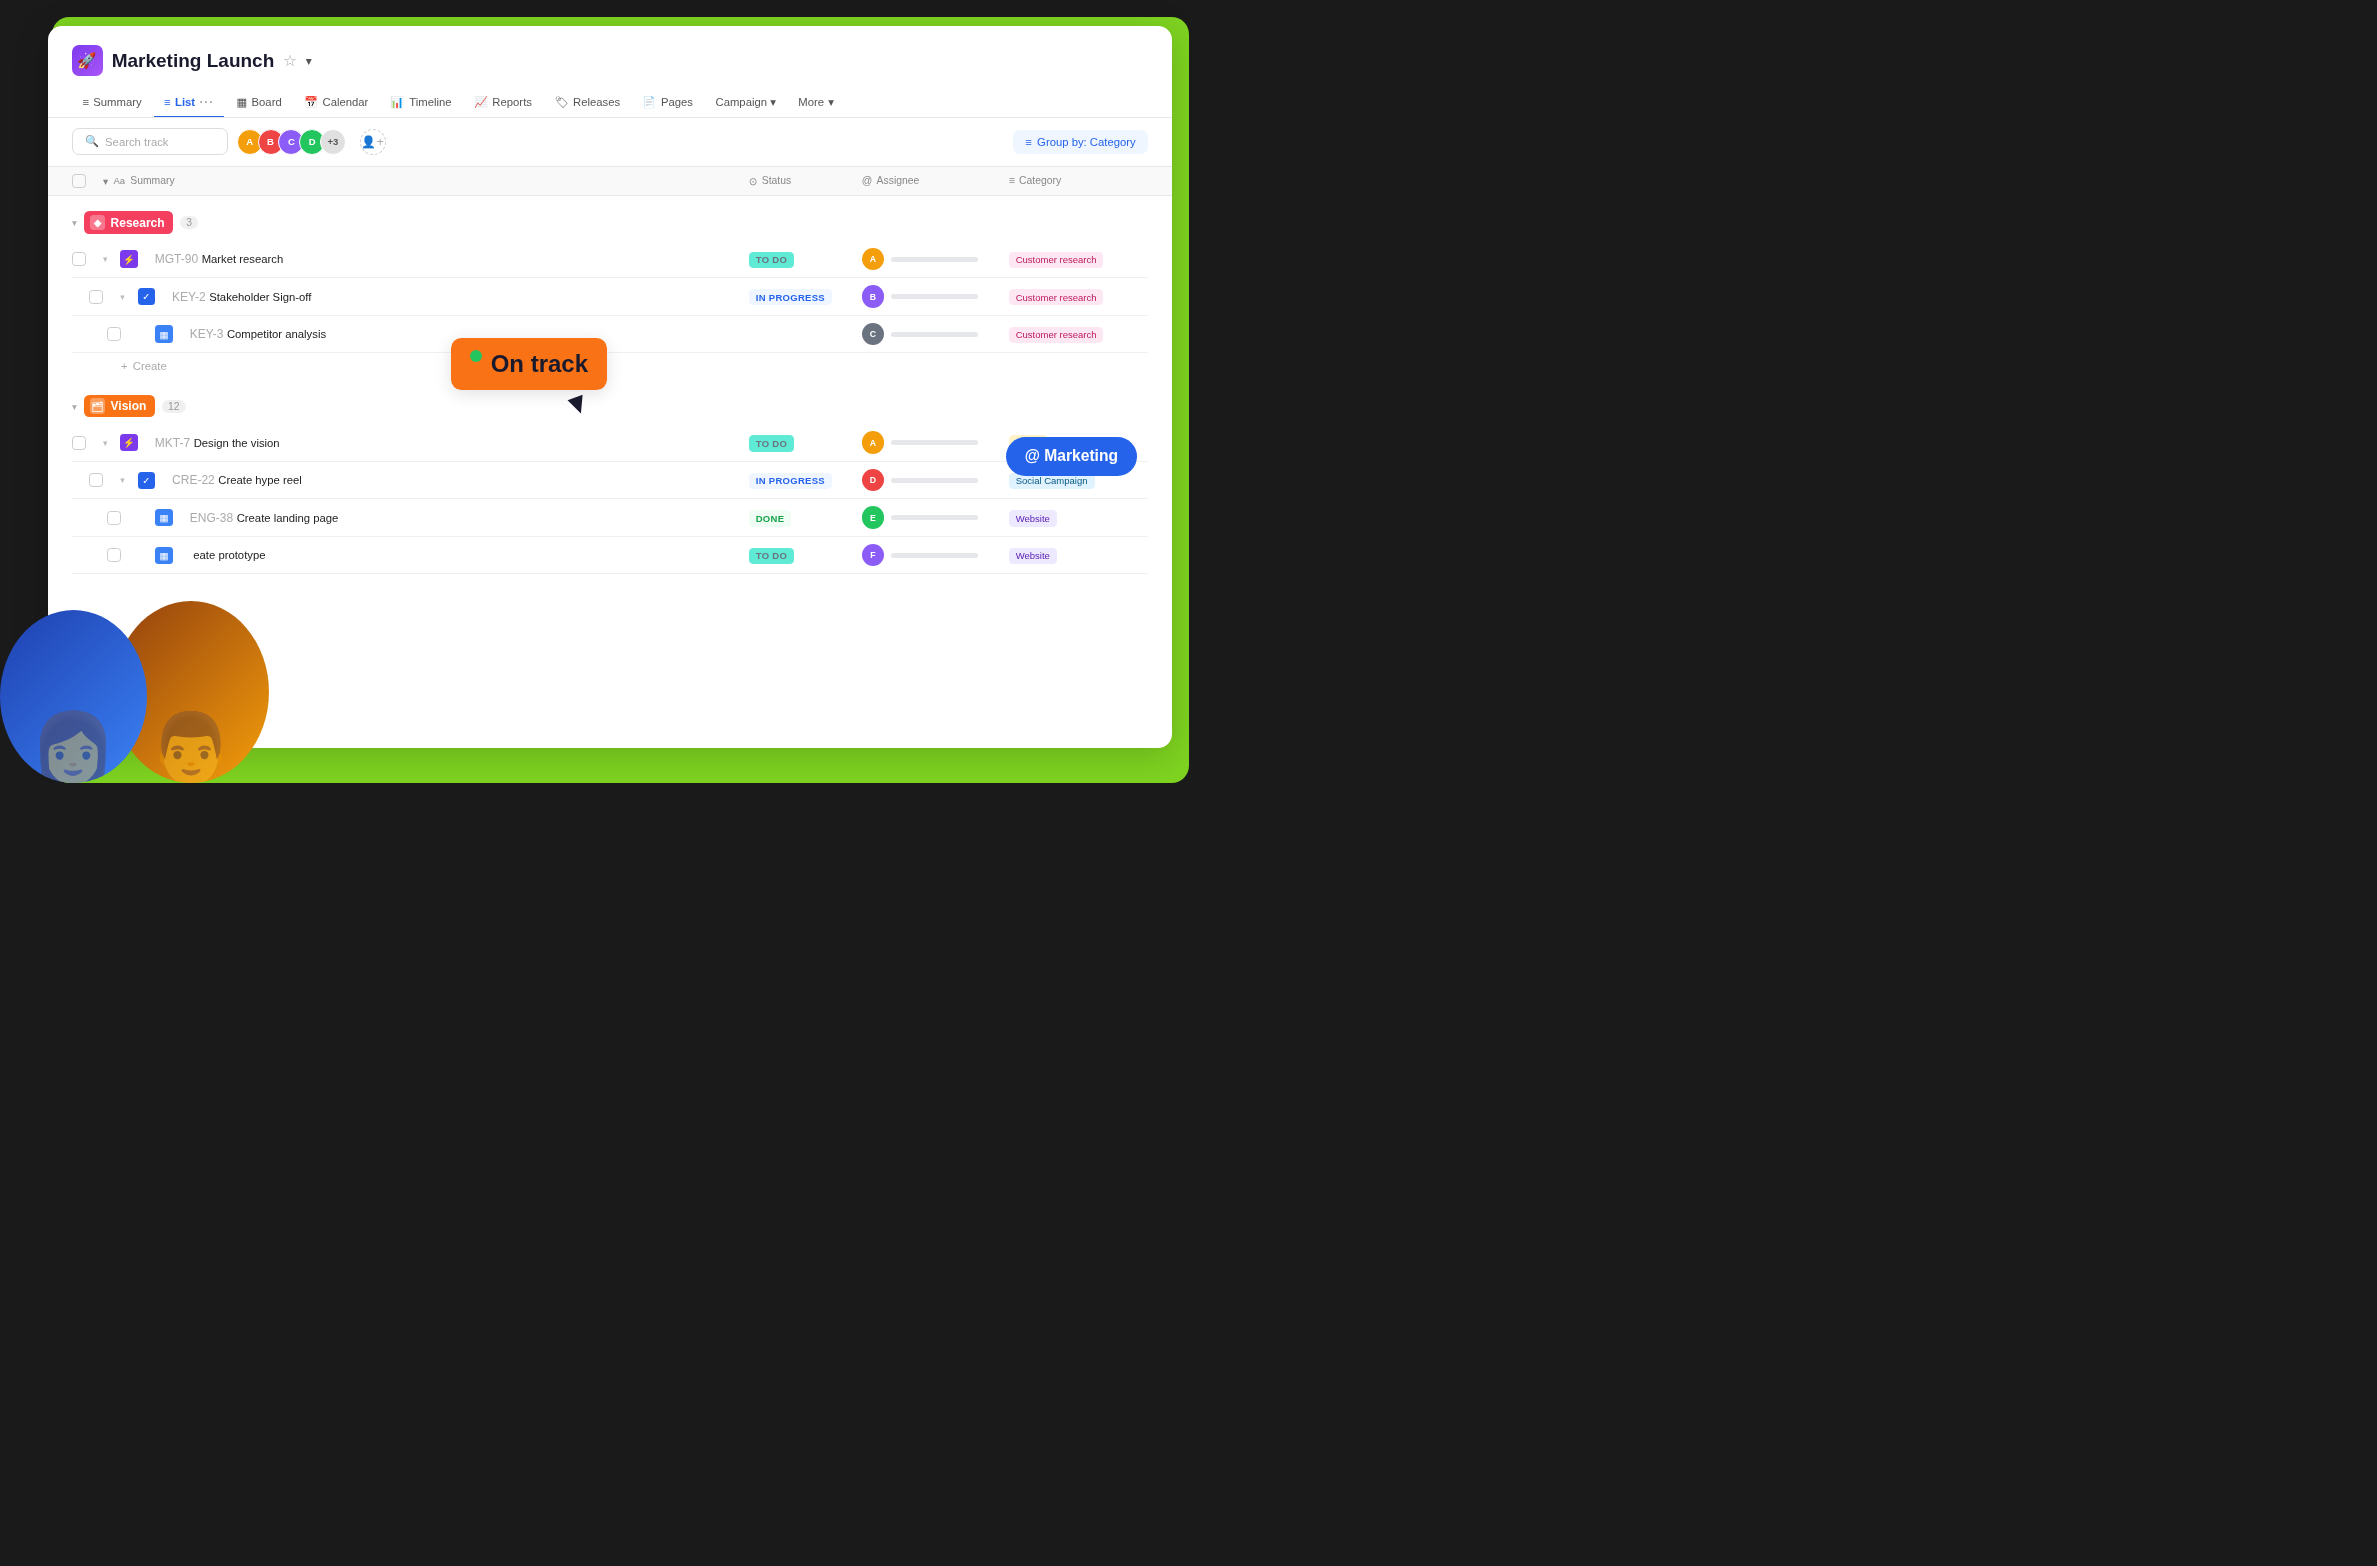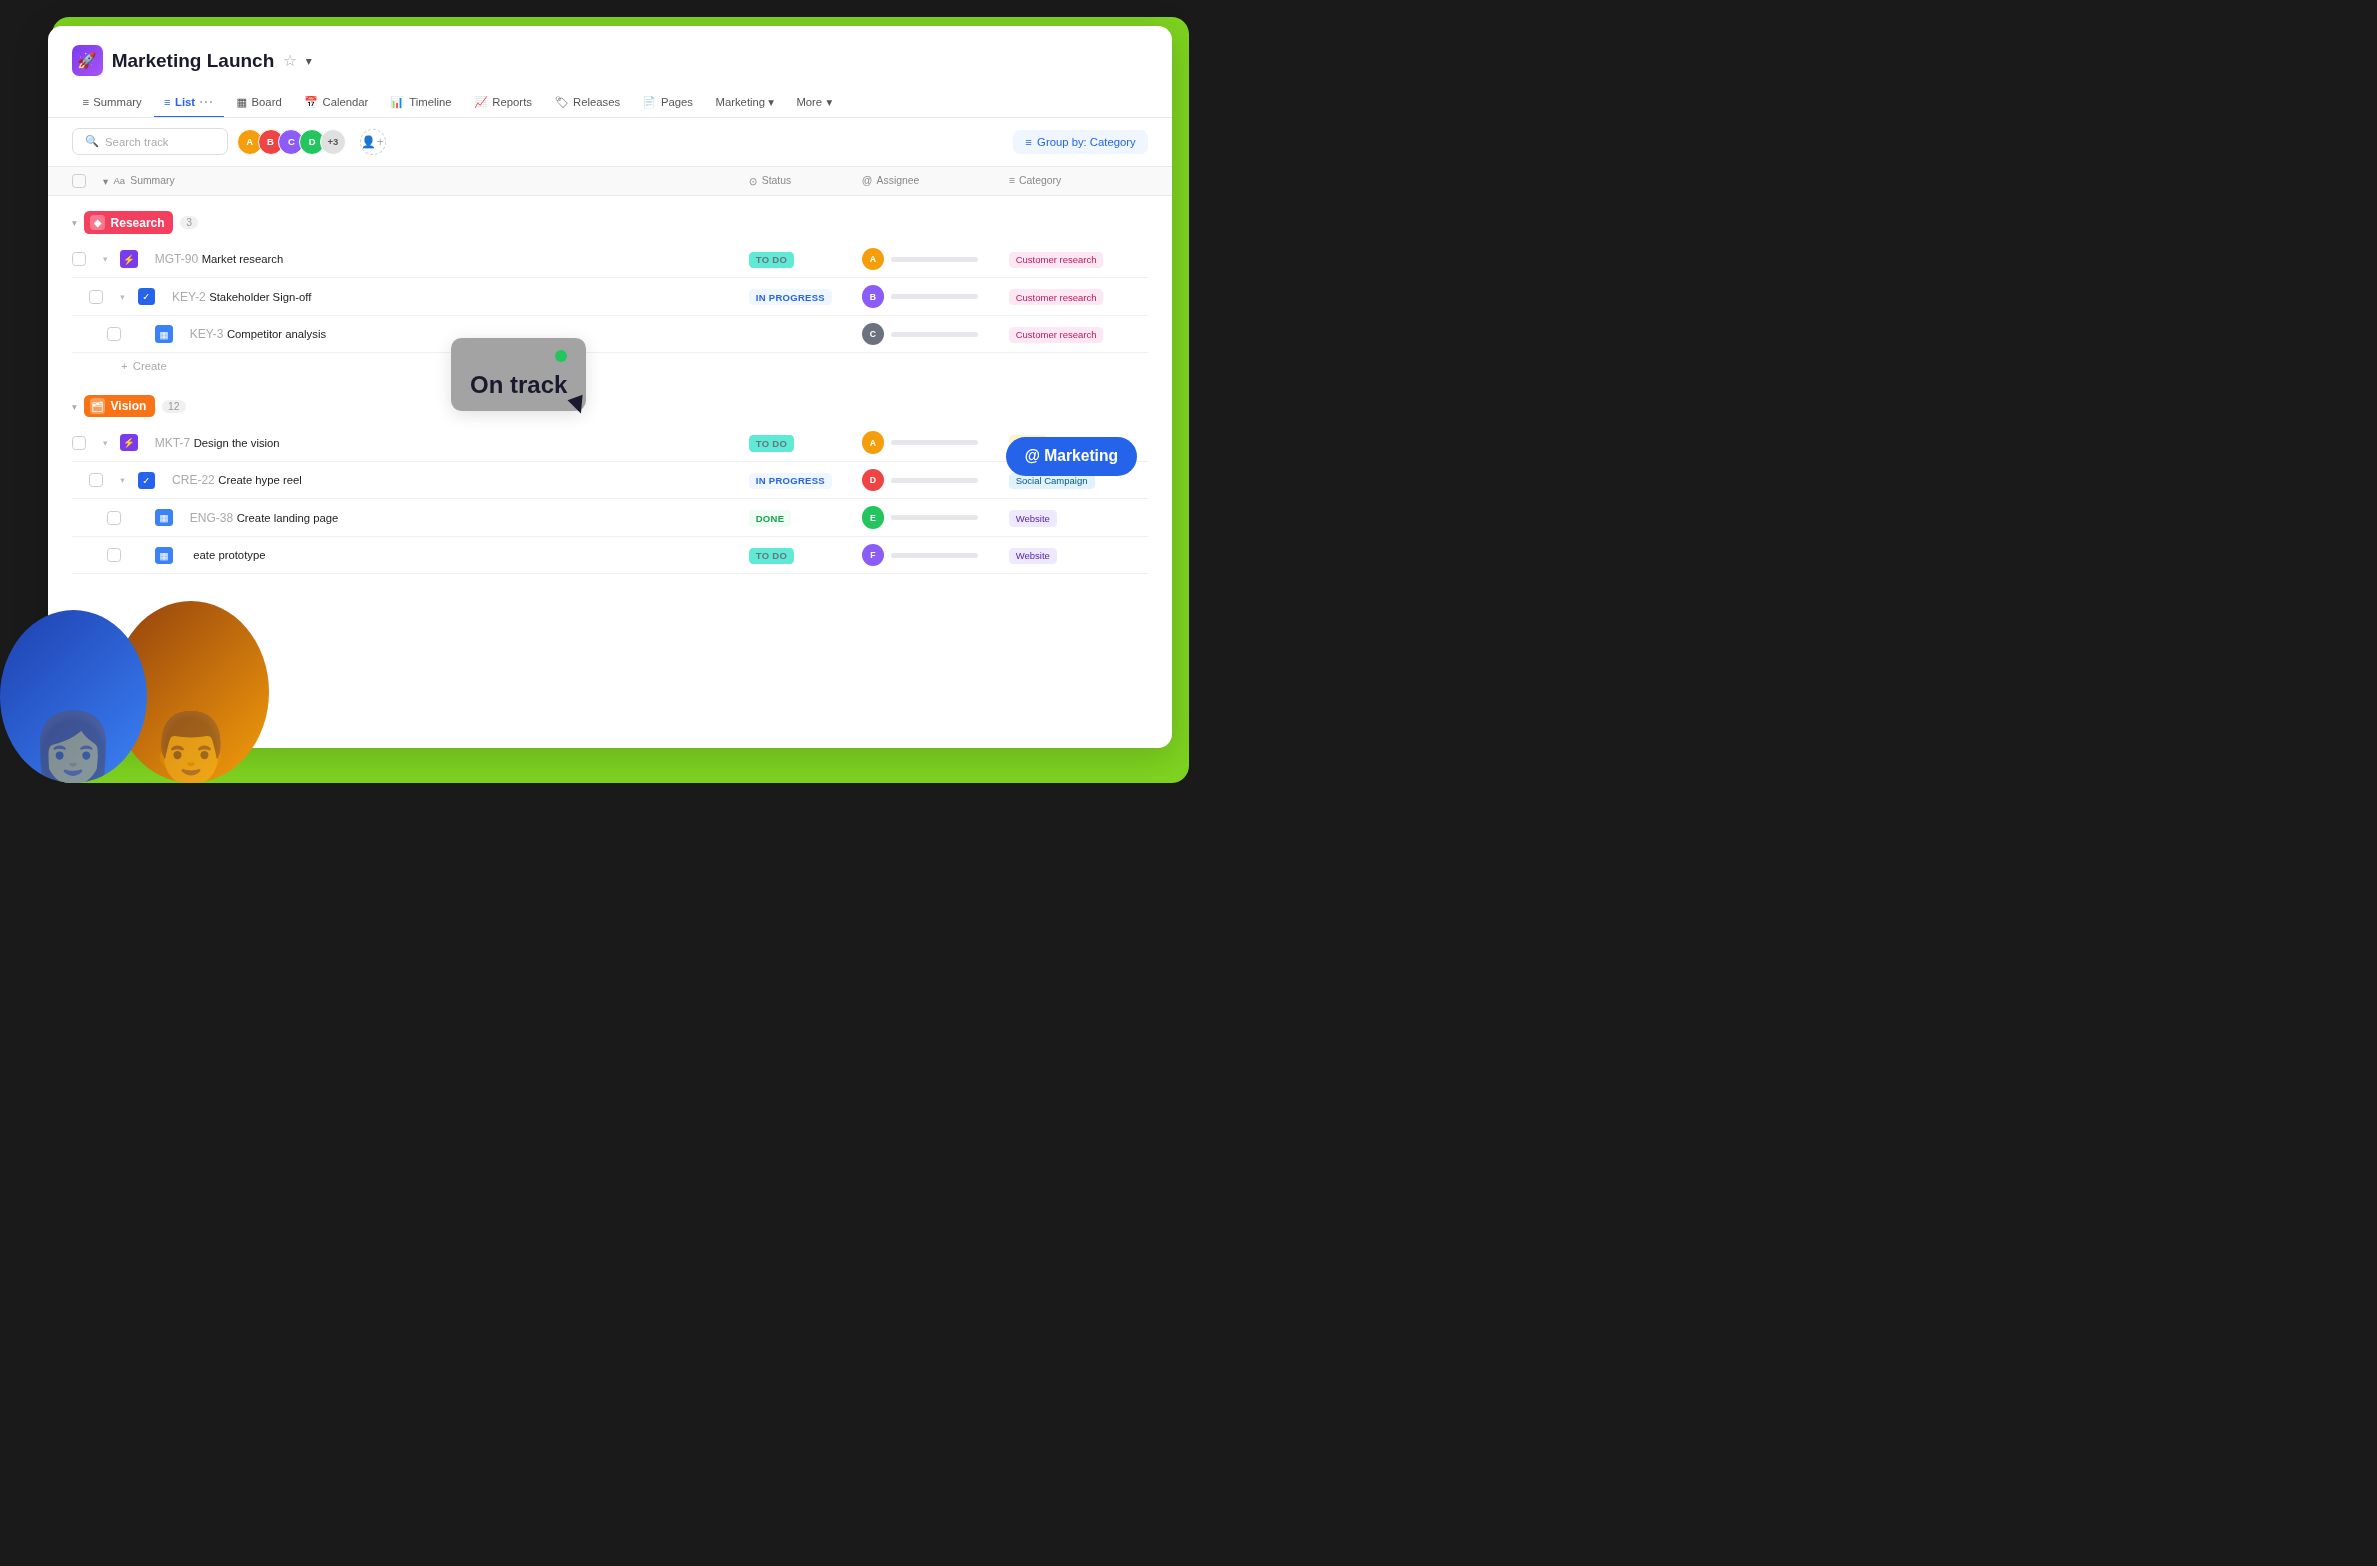--- a/index.html
+++ b/index.html
@@ -328,29 +328,28 @@
       color: #aaa;
       font-size: 11.3px;
       cursor: pointer;
     }
 
     
     .tooltip-ontrack {
       position: absolute;
       top: 338px;
       left: 451px;
-      background: #a3a3a3;
+      background: #f97316;
       border-radius: 10.4px;
       padding: 12px 19px;
       display: flex;
-      align-items: flex-end;
+      align-items: flex-start;
       gap: 8.7px;
       box-shadow: 0 3.5px 17.3px rgba(0,0,0,0.12);
       z-index: 10;
-      flex-direction: column;
     }
     .tooltip-dot {
       width: 12px;
       height: 12px;
       border-radius: 50%;
       background: #22c55e;
       flex-shrink: 0;
     }
     .tooltip-text {
       font-size: 24px;
@@ -480,21 +479,21 @@
       </div>
       <div class="nav-tab">
         <span>🏷</span>
         <span>Releases</span>
       </div>
       <div class="nav-tab">
         <span>📄</span>
         <span>Pages</span>
       </div>
       <div class="nav-tab">
-        <span>Marketing ▾</span>
+        <span>Campaign ▾</span>
       </div>
       <div class="nav-tab">
         <span>More</span>
         <span> ▾</span>
       </div>
     </div>
   </div>
 
   <div class="toolbar">
     <div class="search-box">

